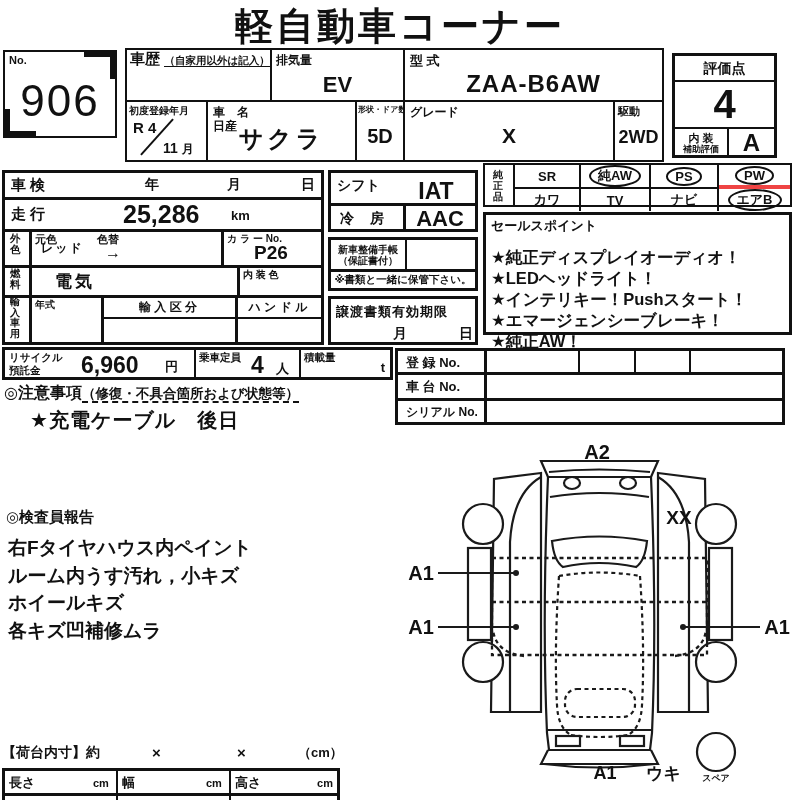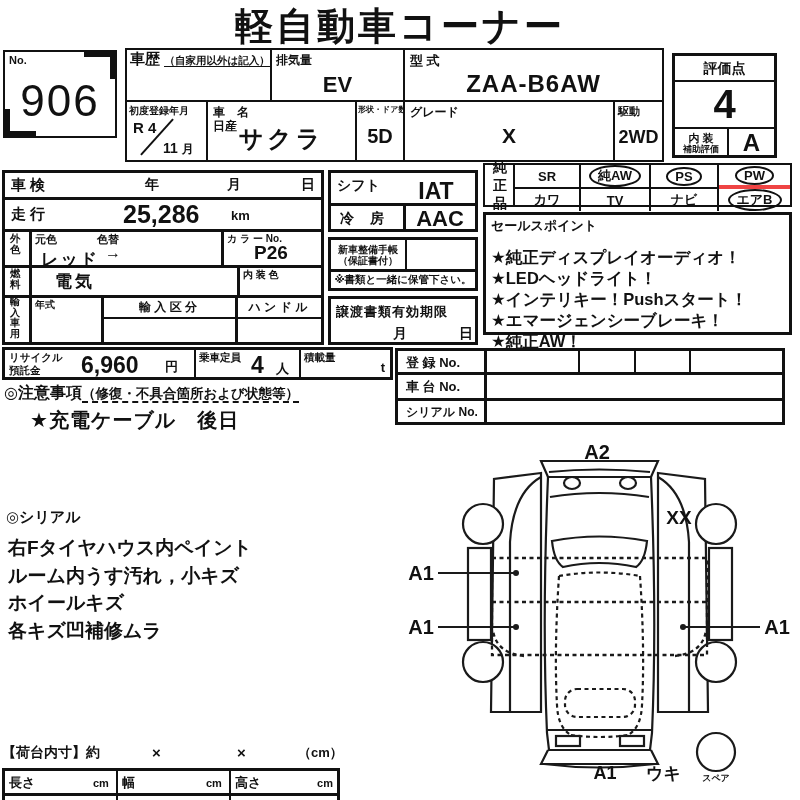--- a/index.html
+++ b/index.html
@@ -96,21 +96,21 @@
     <div class="abs lbl" style="left:296px;top:3px;font-size:14px;">日</div>
 
     <div class="abs lbl" style="left:6px;top:32px;font-size:15px;letter-spacing:4px;">走行</div>
     <div class="abs" style="left:118px;top:27px;font-size:25px;font-weight:600;">25,286</div>
     <div class="abs lbl" style="left:226px;top:35px;font-size:13px;">km</div>
 
     <div class="vline" style="left:24px;top:56px;height:36px;"></div>
     <div class="abs stack" style="left:5px;top:60px;width:14px;">外色</div>
     <div class="abs lbl" style="left:30px;top:59px;font-size:11px;">元色</div>
     <div class="abs lbl" style="left:92px;top:59px;font-size:11px;">色替</div>
-    <div class="abs" style="left:36px;top:75px;font-size:17px;font-weight:600;letter-spacing:2px;">レッド</div>
+    <div class="abs" style="left:36px;top:67px;font-size:12px;font-weight:600;letter-spacing:2px;">レッド</div>
     <div class="abs" style="left:100px;top:71px;font-size:16px;font-weight:600;">→</div>
     <div class="vline" style="left:216px;top:56px;height:36px;"></div>
     <div class="abs lbl" style="left:222px;top:59px;font-size:10px;white-space:nowrap;">カ ラ ー No.</div>
     <div class="abs" style="left:216px;top:69px;width:100px;text-align:center;font-size:19px;font-weight:600;">P26</div>
 
     <div class="vline" style="left:24px;top:92px;height:30px;"></div>
     <div class="abs stack" style="left:5px;top:95px;width:14px;">燃料</div>
     <div class="abs" style="left:50px;top:97px;font-size:17px;font-weight:600;letter-spacing:3px;">電気</div>
     <div class="vline" style="left:232px;top:92px;height:30px;"></div>
     <div class="abs lbl" style="left:238px;top:95px;font-size:10px;white-space:nowrap;">内 装 色</div>
@@ -144,21 +144,21 @@
   </div>
 
   <div class="box3" style="left:328px;top:296px;width:150px;height:49px;">
     <div class="abs lbl" style="left:5px;top:4px;font-size:13px;letter-spacing:1px;white-space:nowrap;">譲渡書類有効期限</div>
     <div class="abs lbl" style="left:62px;top:26px;font-size:14px;">月</div>
     <div class="abs lbl" style="left:128px;top:26px;font-size:14px;">日</div>
   </div>
 
   <div class="cell" style="left:483px;top:163px;width:309px;height:44px;display:flex;">
     <div style="width:28px;border-right:2px solid #111;display:flex;align-items:center;justify-content:center;">
-      <div class="stack" style="width:12px;font-size:14px;line-height:18px;">純正品</div>
+      <div class="stack" style="width:12px;font-size:10px;line-height:11px;">純正品</div>
     </div>
     <div style="flex:1;display:grid;grid-template-columns:66px 70px 68px 1fr;grid-template-rows:1fr 1fr;">
       <div style="border-right:2px solid #111;border-bottom:2px solid #111;display:flex;align-items:center;justify-content:center;">
           <span class="lbl" style="font-size:13px;">SR</span>
         </div>
       <div style="border-right:2px solid #111;border-bottom:2px solid #111;display:flex;align-items:center;justify-content:center;">
           <span class="lbl circled" style="font-size:13px;">純AW</span>
         </div>
       <div style="border-right:2px solid #111;border-bottom:2px solid #111;display:flex;align-items:center;justify-content:center;">
           <span class="lbl circled" style="font-size:13px;">PS</span>
@@ -220,21 +220,21 @@
     <div class="hline" style="top:47px;"></div>
     <div class="vline" style="left:86px;top:0;height:71px;"></div>
     <div class="abs lbl" style="left:8px;top:3px;font-size:13px;">登 録 No.</div>
     <div class="vline" style="left:180px;top:0;height:21px;width:2px;"></div>
     <div class="vline" style="left:236px;top:0;height:21px;width:2px;"></div>
     <div class="vline" style="left:291px;top:0;height:21px;width:2px;"></div>
     <div class="abs lbl" style="left:8px;top:27px;font-size:13px;">車 台 No.</div>
     <div class="abs lbl" style="left:8px;top:53px;font-size:12px;">シリアル No.</div>
   </div>
 
-  <div class="abs lbl" style="left:6px;top:508px;font-size:15px;">◎シリアル</div>
+  <div class="abs lbl" style="left:6px;top:508px;font-size:15px;">◎検査員報告</div>
   <div class="abs" style="left:8px;top:534px;">
     <div class="nowrap" style="font-size:19px;font-weight:600;line-height:27.5px;">右Fタイヤハウス内ペイント</div>
     <div class="nowrap" style="font-size:19px;font-weight:600;line-height:27.5px;">ルーム内うす汚れ，小キズ</div>
     <div class="nowrap" style="font-size:19px;font-weight:600;line-height:27.5px;">ホイールキズ</div>
     <div class="nowrap" style="font-size:19px;font-weight:600;line-height:27.5px;">各キズ凹補修ムラ</div>
   </div>
 
   <svg class="abs" style="left:395px;top:438px;" width="405" height="362" viewBox="395 438 405 362">
     <g stroke="#1a1a1a" stroke-width="2.2" fill="none">
 

